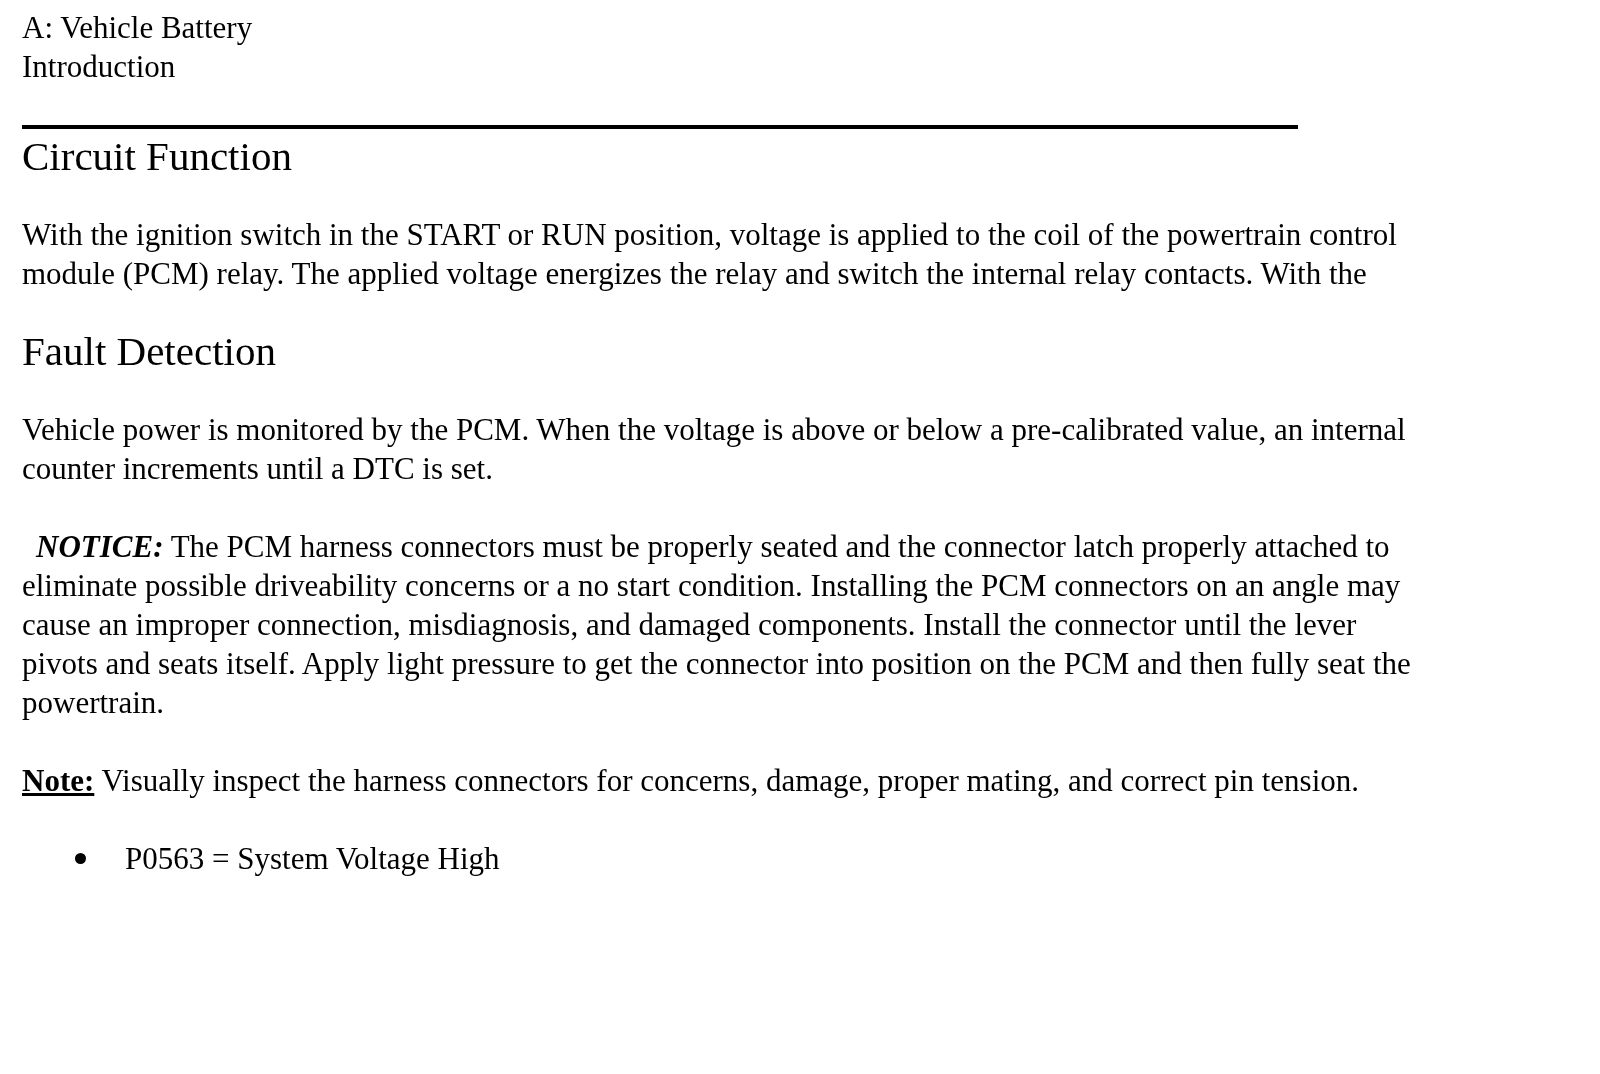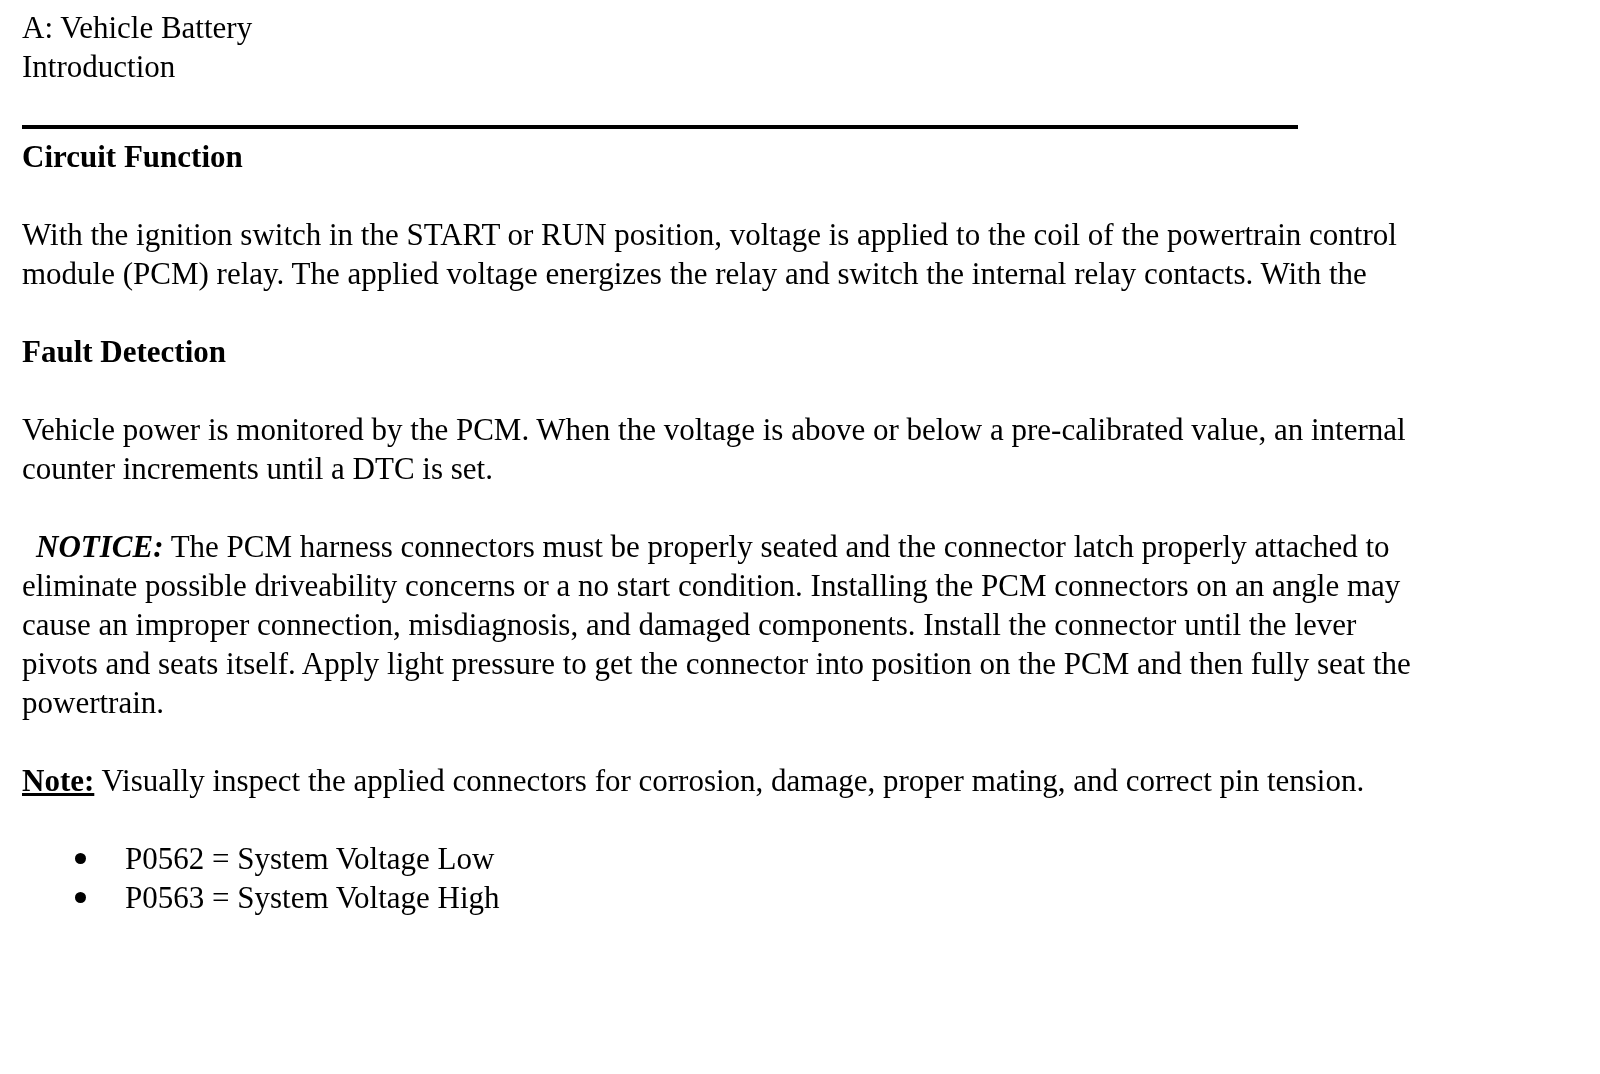--- a/index.html
+++ b/index.html
@@ -31,22 +31,22 @@
     line-height: 39px;
     white-space: nowrap;
   }
   .rule {
     border: none;
     border-top: 4px solid #000000;
     height: 0;
     margin: 32px 0 8px 0;
   }
   .heading {
-    font-size: 31px;
-    font-weight: bold;
+    font-size: 41px;
+    font-weight: normal;
     height: 39px;
     line-height: 39px;
     margin: 0 0 39px 0;
     white-space: nowrap;
   }
   .notice-label {
     font-weight: bold;
     font-style: italic;
     margin-left: 14px;
   }
@@ -104,22 +104,21 @@
 
   <div class="para">
     <div class="line"><span class="notice-label">NOTICE:</span><span> The PCM harness connectors must be properly seated and the connector latch properly attached to</span></div>
     <div class="line">eliminate possible driveability concerns or a no start condition. Installing the PCM connectors on an angle may</div>
     <div class="line">cause an improper connection, misdiagnosis, and damaged components. Install the connector until the lever</div>
     <div class="line">pivots and seats itself. Apply light pressure to get the connector into position on the PCM and then fully seat the</div>
     <div class="line">powertrain.</div>
   </div>
 
   <div class="para">
-    <div class="line"><span class="note-label">Note:</span><span> Visually inspect the applied connectors for corrosion, damage, proper mating, and correct pin tension.</span></div>
+    <div class="line"><span class="note-label">Note:</span><span> Visually inspect the harness connectors for concerns, damage, proper mating, and correct pin tension.</span></div>
   </div>
 
 
   <ul class="dtc-list">
-    <li><span class="bullet"></span><span>P0562 = System Voltage Low</span></li>
     <li><span class="bullet"></span><span>P0563 = System Voltage High</span></li>
   </ul>
 
 </div>
 
 </body></html>

